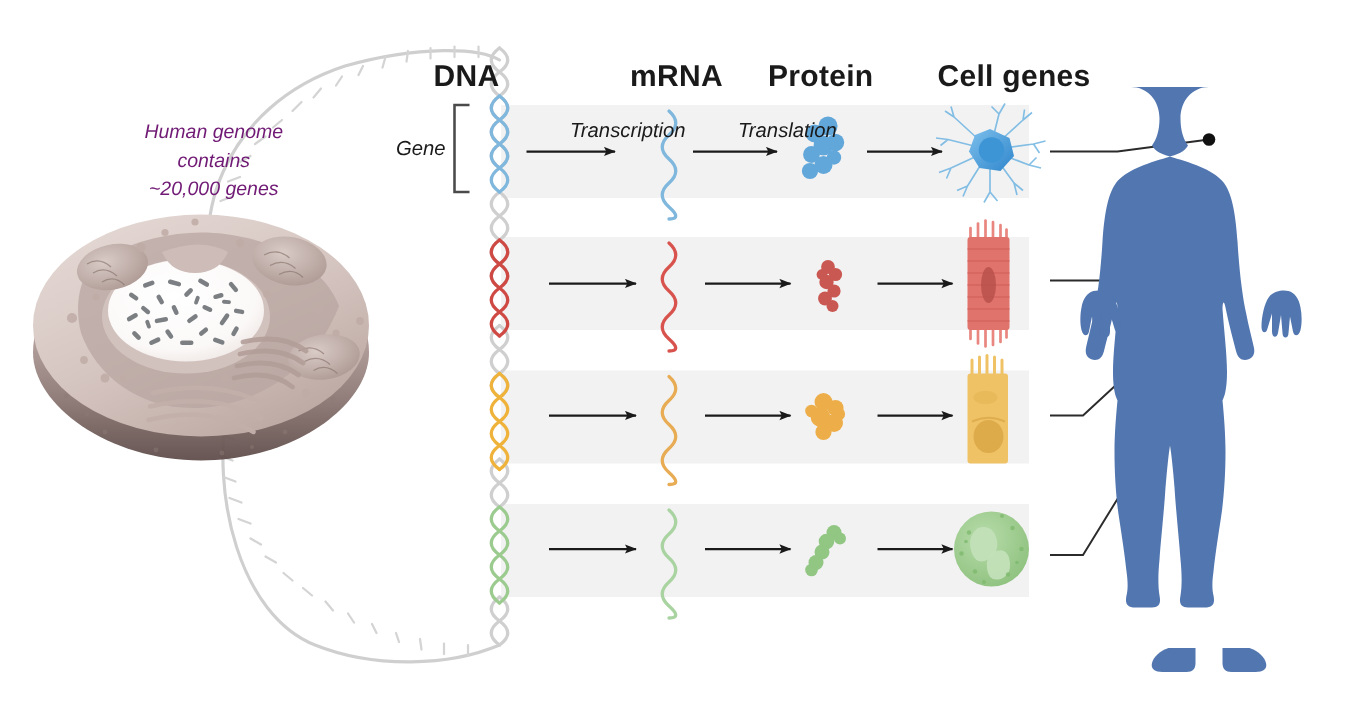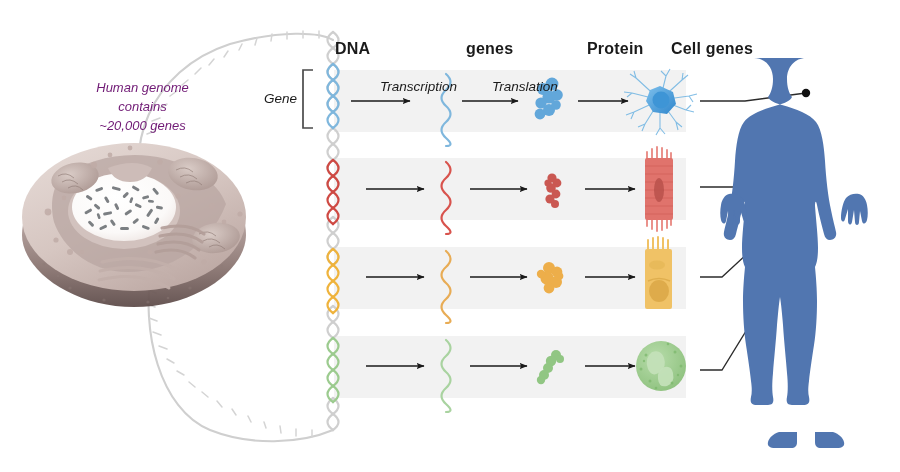--- a/index.html
+++ b/index.html
@@ -1,21 +1,21 @@
 <!DOCTYPE html>
 <html><head>
 <meta charset="utf-8">
 <style>
   html,body{margin:0;padding:0;background:#ffffff;}
   body{width:900px;height:472px;overflow:hidden;
        font-family:"Liberation Sans","DejaVu Sans",sans-serif;}
   #stage{position:relative;width:900px;height:472px;background:#fff;}
   #stage svg.layer{position:absolute;left:0;top:0;width:900px;height:472px;}
-  .hdr{position:absolute;font-weight:bold;font-size:16px;color:#1a1a1a;
-       letter-spacing:.2px;white-space:nowrap;margin-left:46px;}
+  .hdr{position:absolute;font-weight:bold;font-size:20px;color:#1a1a1a;
+       letter-spacing:.2px;white-space:nowrap;}
   .ital{position:absolute;font-style:italic;font-size:13.5px;color:#1a1a1a;
         white-space:nowrap;margin-left:28px;}
   .genome{position:absolute;font-style:italic;font-size:13px;color:#701a75;
           text-align:center;line-height:1.45;white-space:pre-line;}
   .gene-lbl{position:absolute;font-style:italic;font-size:13.5px;color:#1a1a1a;}
 </style>
 </head>
 <body>
 
 <div id="stage">
@@ -466,22 +466,22 @@
           <circle cx="148" cy="302" r="1.6"></circle>
         <circle cx="190" cy="288" r="1.6"></circle>
           <circle cx="222" cy="266" r="1.6"></circle>
         <circle cx="58" cy="276" r="1.3"></circle>
           <circle cx="168" cy="298" r="1.3"></circle>
       </g>
     </g>
   </svg>
 
   <div class="hdr" style="left:289px;top:40px;">DNA</div>
-  <div class="hdr" style="left:420px;top:40px;">genes</div>
-  <div class="hdr" style="left:541px;top:40px;">Protein</div>
+  <div class="hdr" style="left:420px;top:40px;">mRNA</div>
+  <div class="hdr" style="left:512px;top:40px;">Protein</div>
   <div class="hdr" style="left:625px;top:40px;">Cell genes</div>
 
   <div class="ital" style="left:352px;top:79px;">Transcription</div>
   <div class="ital" style="left:464px;top:79px;">Translation</div>
 
   <div class="gene-lbl" style="left:264px;top:91px;">Gene</div>
 
   <div class="genome" style="left:60px;top:79px;width:165px;">Human genome
 contains
 ~20,000 genes</div>

